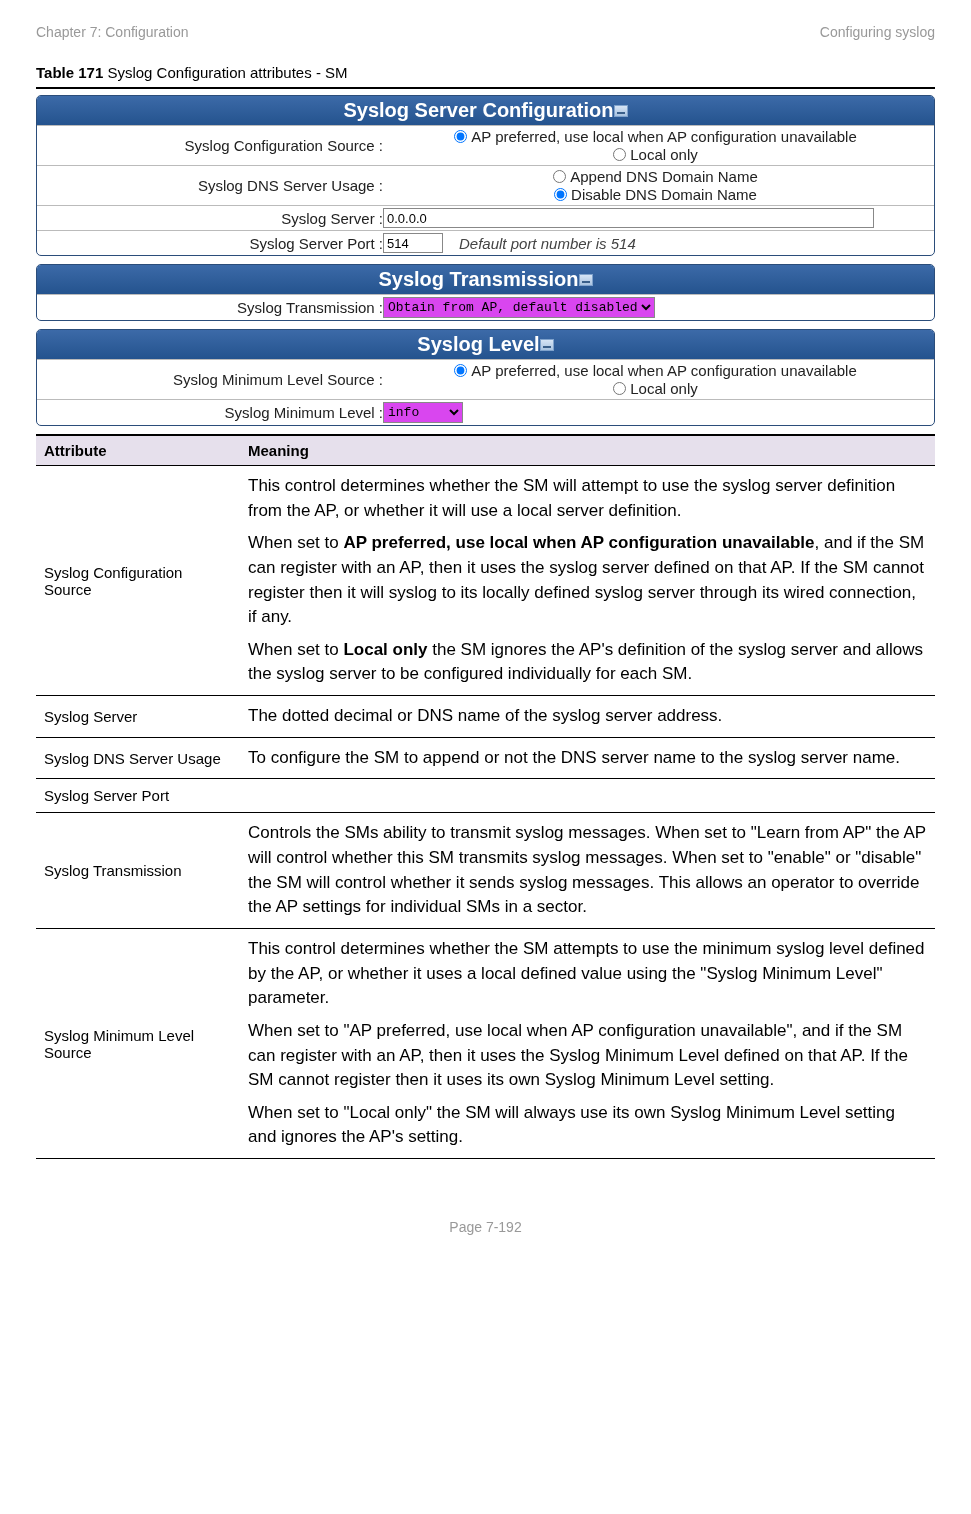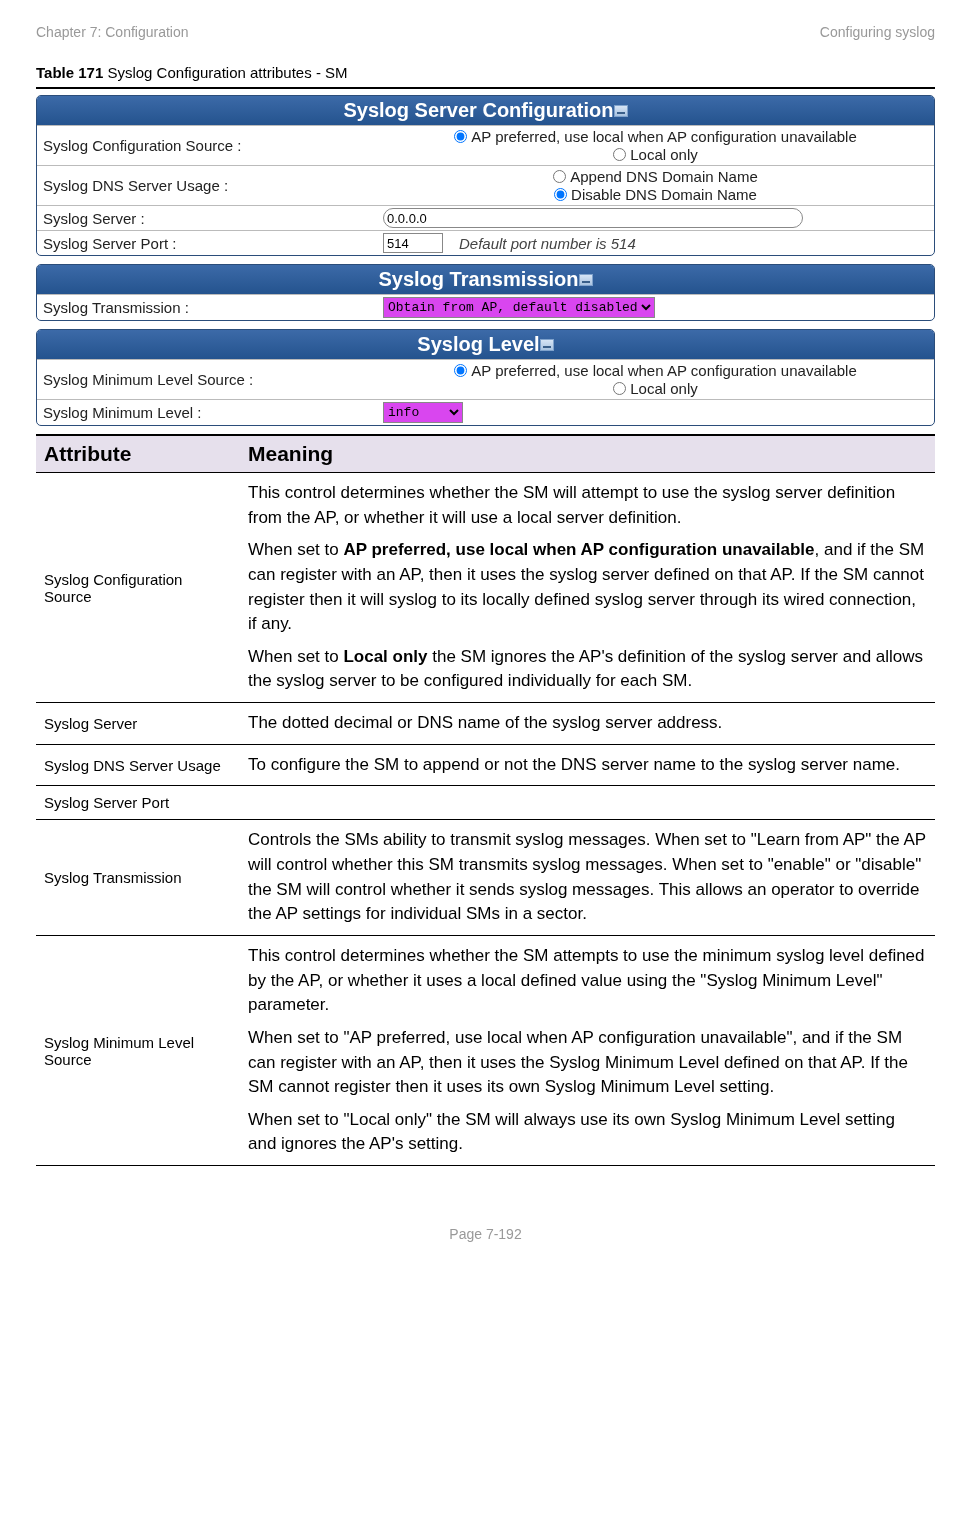--- a/index.html
+++ b/index.html
@@ -63,20 +63,21 @@
     align-items: center;
     border-top: 1px solid #bbb;
     padding: 2px 6px;
     font-size: 15px;
     color: #222;
     min-height: 24px;
   }
   .box-row:first-of-type { border-top: none; }
   .box-label {
     flex: 0 0 340px;
+    text-align: right;
   }
   .box-val { flex: 1; display: flex; align-items: center; gap: 8px; flex-wrap: wrap;}
   .radio-stack { display: flex; flex-direction: column; gap: 1px; }
   .radio-line { display: flex; align-items: center; gap: 4px; }
   input[type=radio] { margin: 0; }
   input[type=text] {
     font-family: Arial, sans-serif;
     font-size: 13px;
     padding: 1px 3px;
     border: 1px solid #888;
@@ -97,21 +98,21 @@
     border-top: 2px solid #000;
     border-bottom: 1px solid #000;
     margin-top: 4px;
     width: 100%;
   }
   .attr-head {
     display: flex;
     background: #e6e0ec;
     font-weight: bold;
     border-bottom: 1px solid #000;
-    font-size: 21px;
+    font-size: 15px;
   }
   .attr-head .c1 { flex: 0 0 204px; padding: 6px 8px; }
   .attr-head .c2 { flex: 1; padding: 6px 8px;}
   .attr-row {
     display: flex;
     border-bottom: 1px solid #000;
   }
   .attr-row:last-child { border-bottom: none; }
   .attr-row .c1 {
     flex: 0 0 204px;
@@ -176,21 +177,21 @@
           </label>
         <label class="radio-line">
             <input type="radio" checked="" style="">
             <span>Disable DNS Domain Name</span>
           </label>
       </div>
     </div>
     <div class="box-row">
       <div class="box-label">Syslog Server :</div>
       <div class="box-val">
-        <input type="text" style="width: 420px; border-radius: 10px;" value="0.0.0.0">
+        <input type="text" style="width: 491px;" value="0.0.0.0">
       </div>
     </div>
     <div class="box-row">
       <div class="box-label">Syslog Server Port :</div>
       <div class="box-val">
         <input type="text" style="width: 60px;" value="514">
         <span class="hint">Default port number is 514</span>
       </div>
     </div>
   </div>

